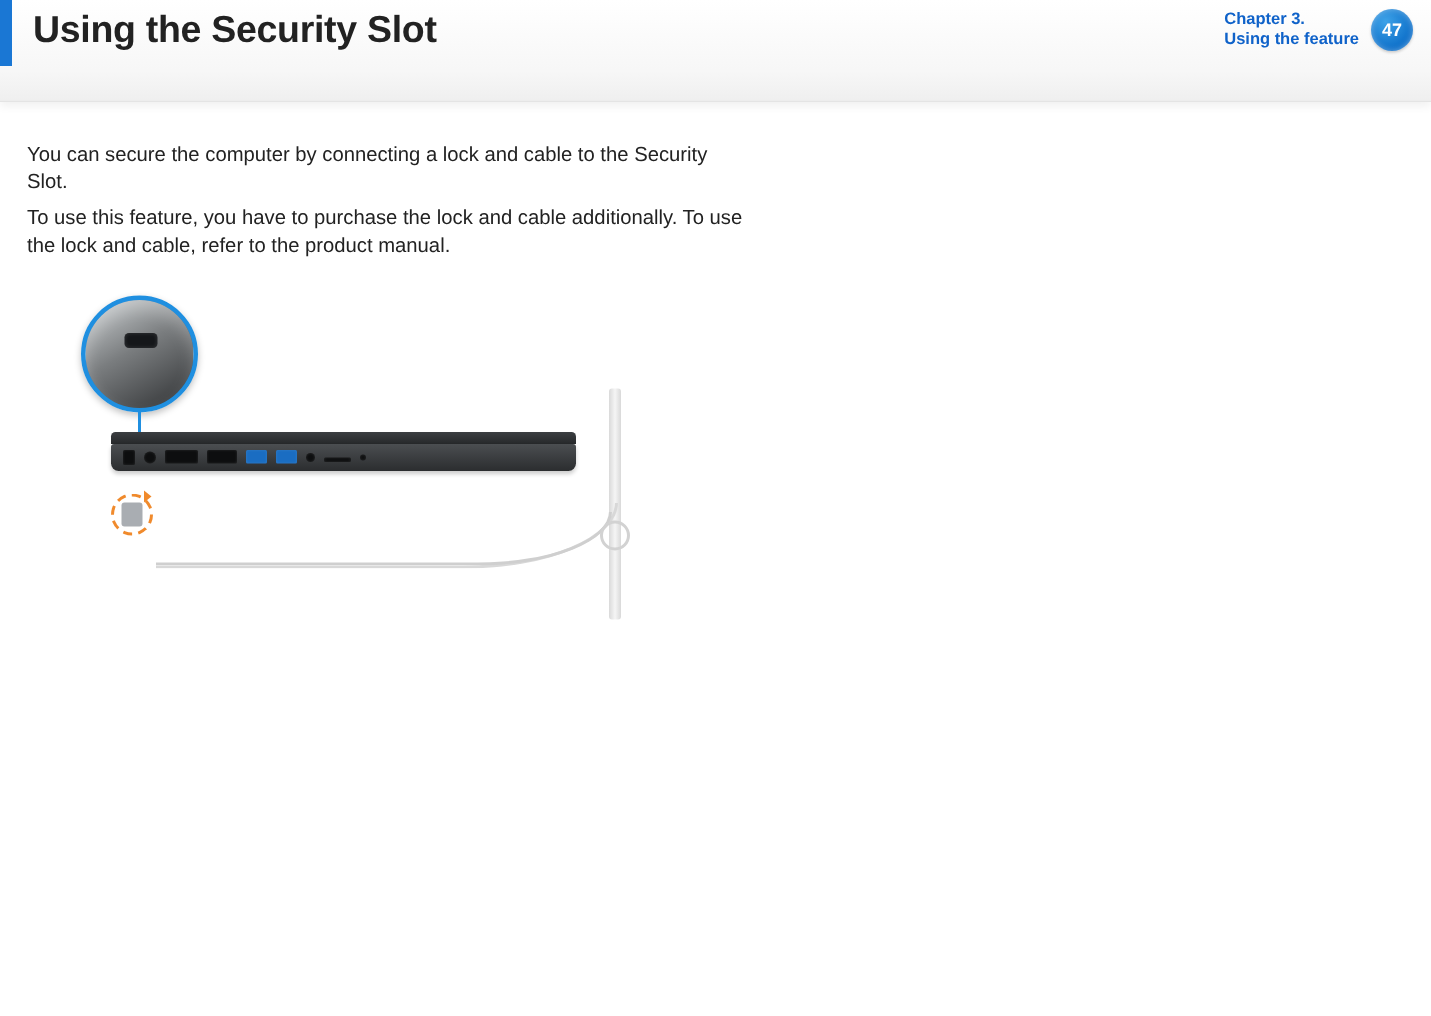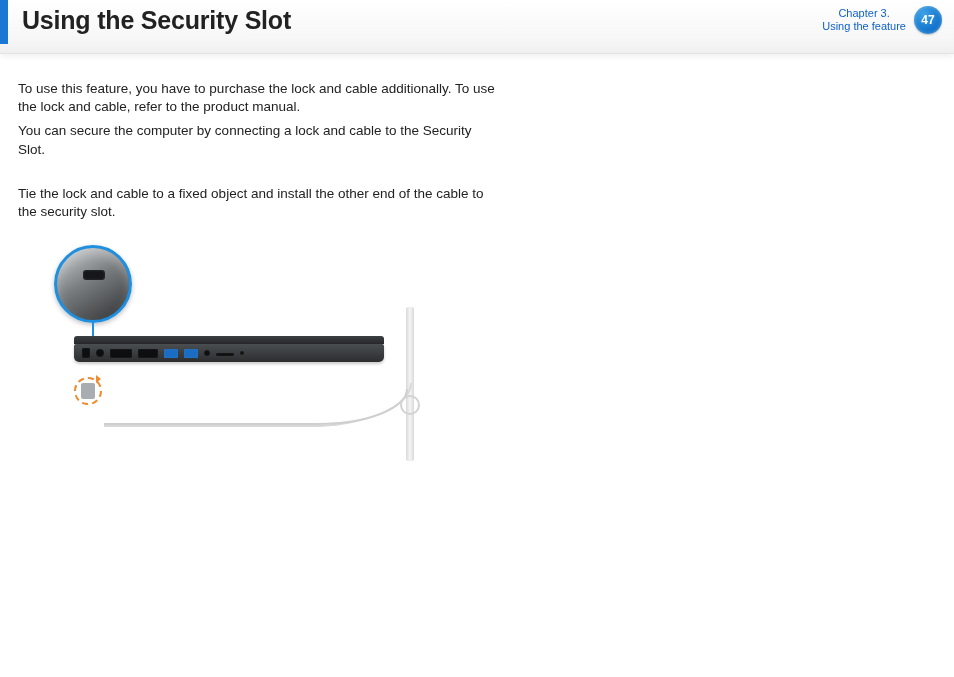--- a/index.html
+++ b/index.html
@@ -6,21 +6,21 @@
     html, body {
       width: 954px;
       height: 677px;
       font-family: "Segoe UI", Arial, sans-serif;
       background: #ffffff;
       overflow: hidden;
       position: relative;
     }
     .header-bar {
       position: relative;
-      height: 54px;
+      height: 68px;
       background: linear-gradient(#ffffff 0%, #f7f7f7 70%, #efefef 100%);
       border-bottom: 1px solid #e4e4e4;
       box-shadow: 0 3px 6px rgba(0,0,0,0.06);
       padding-left: 32px;
     }
     .blue-accent {
       position: absolute;
       left: 0; top: 0;
       width: 8px; height: 44px;
       background: #1a77d4;
@@ -34,25 +34,25 @@
       letter-spacing: -0.2px;
     }
     .header-right {
       position: absolute;
       right: 12px; top: 6px;
       display: flex;
       align-items: center;
       gap: 8px;
     }
     .chapter-block {
-      text-align: center;
+      text-align: left;
       font-size: 11px;
       line-height: 1.2;
       color: #0f62c9;
-      font-weight: 400;
+      font-weight: 700;
     }
     .page-badge {
       width: 28px; height: 28px;
       border-radius: 50%;
       background: radial-gradient(circle at 35% 30%, #3da2e8, #0d6fc9 70%);
       color: #fff;
       display: flex;
       align-items: center;
       justify-content: center;
       font-size: 12px;
@@ -206,23 +206,22 @@
   <div class="header-right">
     <div class="chapter-block">
       <div>Chapter 3.</div>
       <div>Using the feature</div>
     </div>
     <div class="page-badge">47</div>
   </div>
 </div>
 
 <div class="content">
+  <p class="para">You can secure the computer by connecting a lock and cable to the Security Slot.</p>
   <p class="para">To use this feature, you have to purchase the lock and cable additionally. To use the lock and cable, refer to the product manual.</p>
-  <p class="para">You can secure the computer by connecting a lock and cable to the Security Slot.</p>
-  <p class="para spaced">Tie the lock and cable to a fixed object and install the other end of the cable to the security slot.</p>
 
   <div class="figure">
     <div class="callout"></div>
     <div class="leader"></div>
     <div class="arrowhead"></div>
 
     <div class="laptop-side">
       <div class="lid"></div>
       <div class="base"></div>
       <div class="ports">

